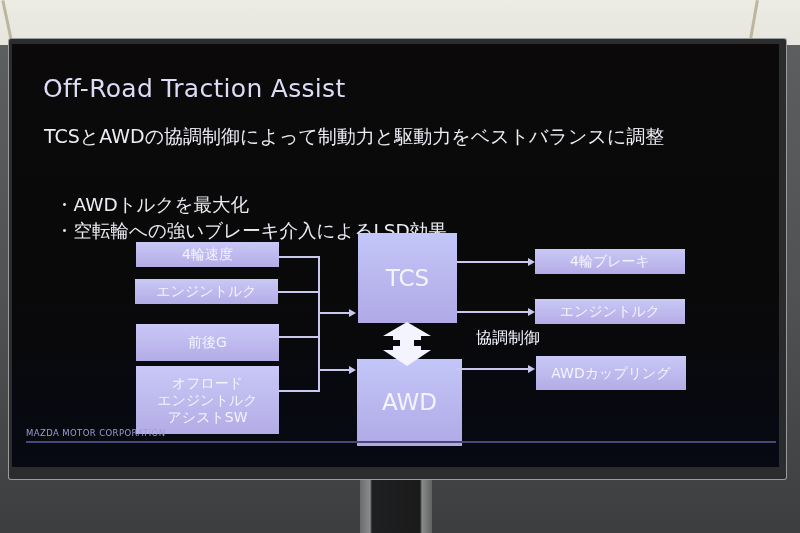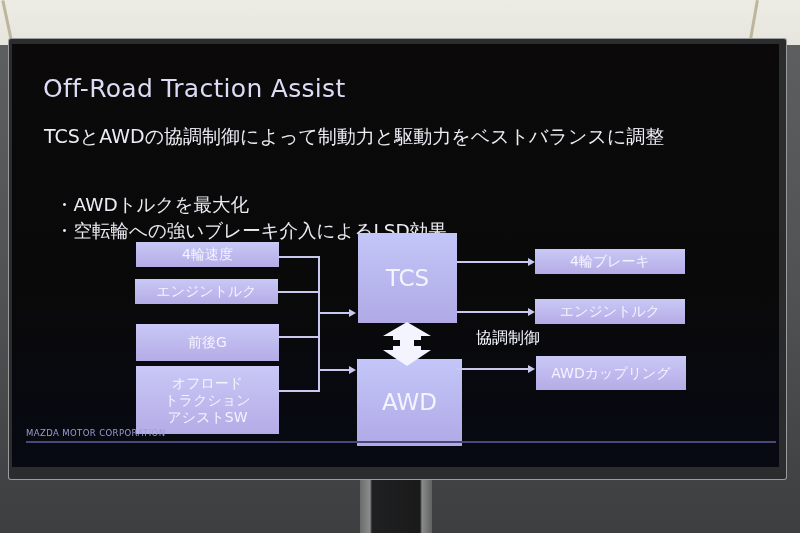--- a/index.html
+++ b/index.html
@@ -46,21 +46,21 @@
   <div class="box" style="left:124px;top:198px;width:143px;height:25px;">
       <span>4輪速度</span>
     </div>
   <div class="box" style="left:123px;top:235px;width:143px;height:25px;">
       <span>エンジントルク</span>
     </div>
   <div class="box" style="left:124px;top:280px;width:143px;height:37px;">
       <span>前後G</span>
     </div>
   <div class="box" style="left:124px;top:322px;width:143px;height:68px;white-space:pre-line;"><span>オフロード
-トラクション
+エンジントルク
 アシストSW</span></div>
 
   <div class="line" style="left:267px;top:212px;width:40px;height:2px;"></div>
   <div class="line" style="left:266px;top:247px;width:41px;height:2px;"></div>
   <div class="line" style="left:267px;top:292px;width:40px;height:2px;"></div>
   <div class="line" style="left:267px;top:346px;width:40px;height:2px;"></div>
   <div class="line" style="left:306px;top:212px;width:2px;height:136px;"></div>
   <div class="line" style="left:307px;top:268px;width:32px;height:2px;"></div>
   <div class="arrowhead" style="left:337px;top:265px;"></div>
   <div class="line" style="left:307px;top:325px;width:32px;height:2px;"></div>

